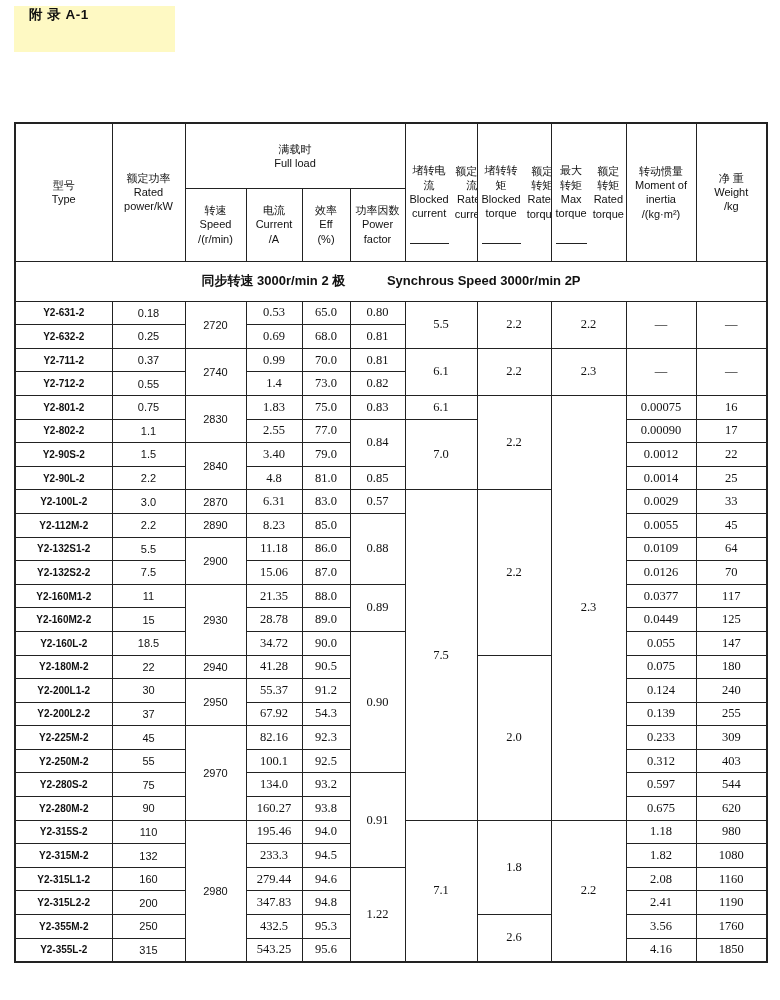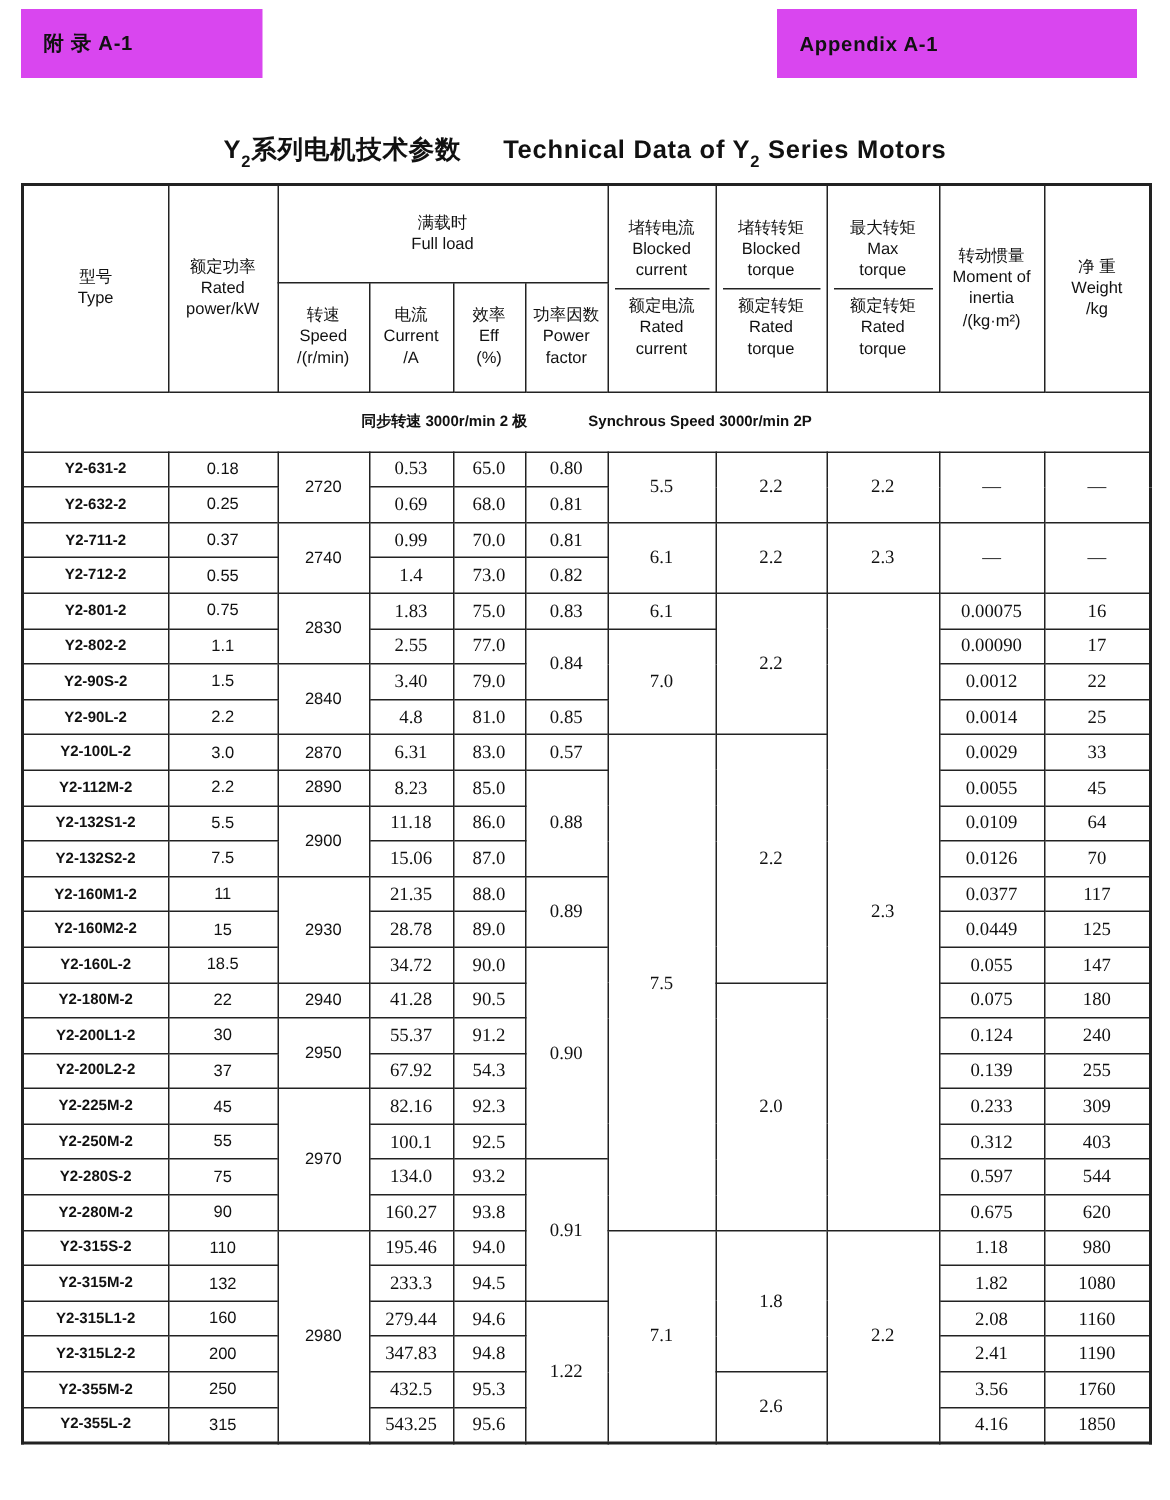--- a/index.html
+++ b/index.html
@@ -3,22 +3,22 @@
 <meta charset="utf-8">
 <style>
   * { margin:0; padding:0; box-sizing:border-box; }
   html,body { background:#ffffff; }
   .page {
     position:relative; width:780px; height:1000px; background:#ffffff;
     font-family:"Liberation Sans", sans-serif; color:#111;
     overflow:hidden;
   }
   .tab {
-    position:absolute; top:6px; height:46px; background:#d946ef;
-    display:flex; align-items:center; padding-left:15px;
+    position:absolute; top:6px; height:46px; background:#fef9c3;
+    display:flex; align-items:flex-start; padding-left:15px;
     font-size:13.5px; font-weight:bold; letter-spacing:0.5px;
   }
   .tab-left  { left:14px;  width:161px; }
   .tab-right { left:518px; width:240px; }
   .title {
     position:absolute; top:88px; left:0; width:780px; text-align:center;
     font-size:17px; font-weight:bold; letter-spacing:0.5px; white-space:nowrap;
   }
   .title sub { font-size:11px; position:relative; top:2px; line-height:0; }
   .title .gap { display:inline-block; width:28px; }
@@ -32,51 +32,47 @@
     border:1px solid #222; text-align:center; vertical-align:middle;
     overflow:hidden;
   }
   .motor-table thead th {
     font-family:"Liberation Sans", sans-serif; font-weight:normal;
     font-size:11px; line-height:1.3; white-space:pre-line; padding:2px 1px;
   }
   tr.h-row1 th { height:50px; }
   tr.h-row2 th { height:56px; }
   th.frac { padding:0; }
-  .frac-wrap { display:flex; flex-direction:column; height:104px;justify-content:space-between; }
+  .frac-wrap { display:flex; flex-direction:row; height:104px;justify-content:space-between; }
   .frac-top, .frac-bot {
     flex:1; display:flex; align-items:center; justify-content:center;
     white-space:pre-line; margin:0 3px;
   }
   .frac-top { border-bottom:1px solid #222; }
   td.sync {
-    height:40px; font-weight:bold; font-size:10px;
+    height:40px; font-weight:bold; font-size:13px;
     font-family:"Liberation Sans", sans-serif;
   }
   td.sync .en { margin-left:38px; }
   tbody.t-body td { height:23.6px; padding:0 2px; }
   td.type { font-family:Liberation Sans, sans-serif; font-weight:bold; font-size:10px; }
   td.pw, td.spd { font-family:"Liberation Sans", sans-serif; font-size:11px; }
   td.cur, td.eff, td.pf, td.bi, td.bt, td.mt, td.mi, td.wt {
     font-family:"Liberation Serif", serif; font-size:12.5px;
   }
 </style>
 </head>
 <body>
 
 <div class="page">
 
   <div class="tab tab-left">
     <span>附 录 A-1</span>
   </div>
-  <div class="tab tab-right">
-    <span>Appendix A-1</span>
-  </div>
-
-  <div class="title"><span>Y</span><sub>2</sub><span>系列电机技术参数</span><span class="gap"></span><span>Technical Data of Y</span><sub>2</sub><span>&nbsp;</span><span>Series Motors</span></div>
+
 
   <table class="motor-table">
     <colgroup>
       <col style="width:97px">
         <col style="width:73px">
         <col style="width:61px">
       <col style="width:56px">
         <col style="width:48px">
         <col style="width:55px">
       <col style="width:72px">

